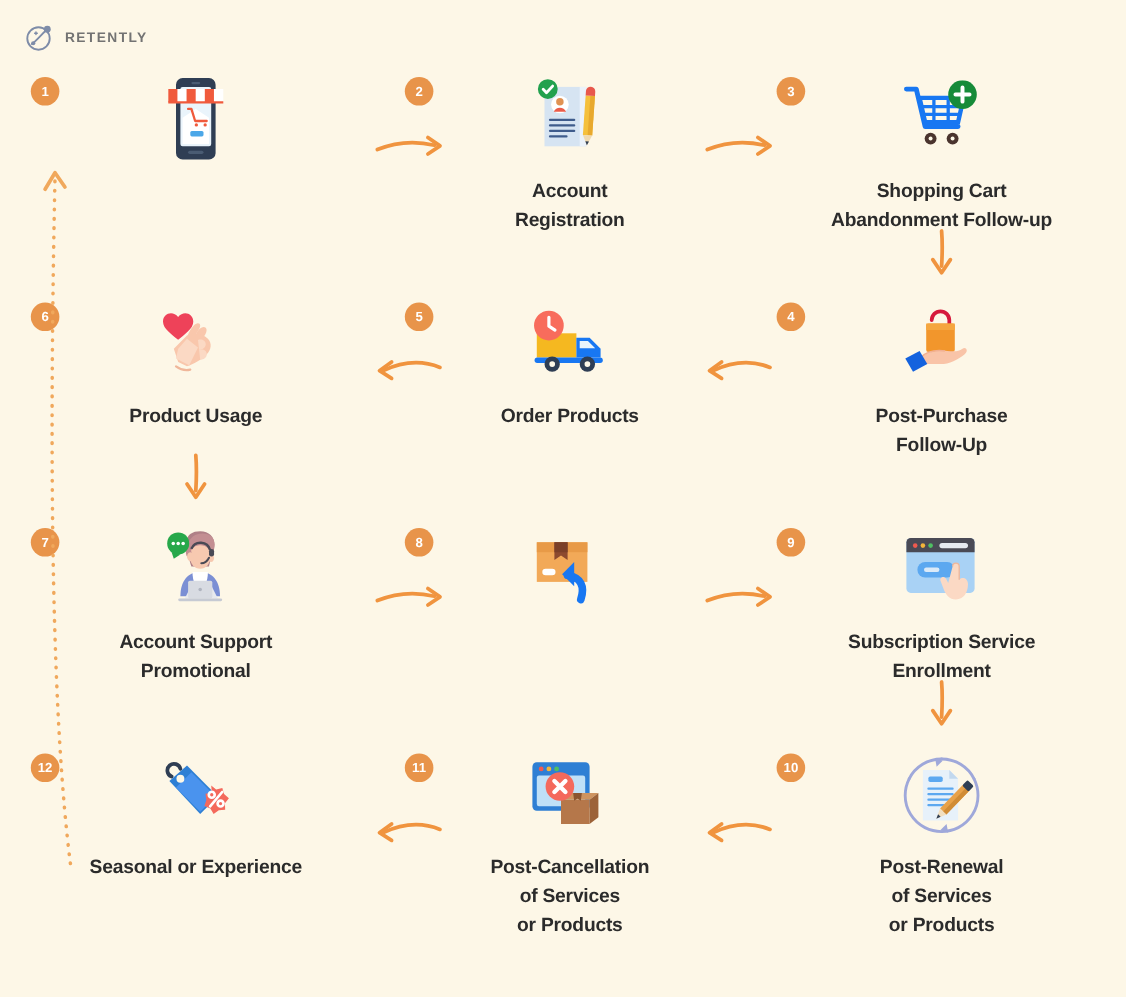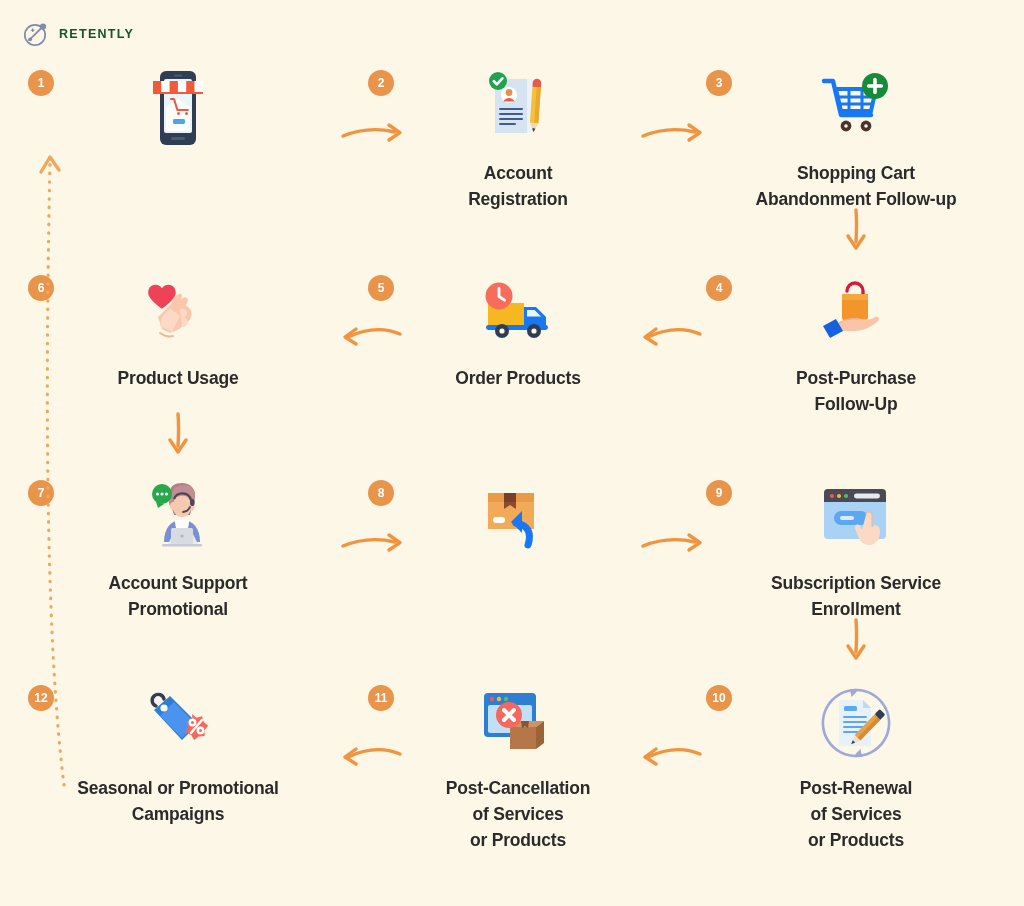--- a/index.html
+++ b/index.html
@@ -9,21 +9,21 @@
     font-family: "Liberation Sans", sans-serif;
     overflow: hidden;
   }
   #canvas { position: relative; width: 1024px; height: 906px; background: #FDF7E7; }
 
   
   .brand { position: absolute; left: 22px; top: 20px; display: flex; align-items: center; gap: 9px; }
   .brand-mark { width: 28px; height: 28px; display: block; }
   .brand-text {
     font-size: 12.5px; font-weight: bold; letter-spacing: 1.3px;
-    color: #14532d; font-family: "Liberation Sans", sans-serif;
+    color: #737373; font-family: "Liberation Sans", sans-serif;
   }
 
   
   .step { position: absolute; width: 300px; text-align: center; }
   .badge {
     position: absolute; left: 0; top: 8px;
     width: 26px; height: 26px; border-radius: 50%;
     background: #E8944A; color: #FFFFFF;
     font-size: 12px; font-weight: bold; line-height: 26px;
     text-align: center; letter-spacing: 0;
@@ -342,22 +342,21 @@
         <circle cx="24" cy="18" r="3.6" fill="#FDF7E7"></circle>
         <path d="M52 24 l4.5 3.7 l5.6 -1.4 l1.6 5.6 l4.4 3.8 l-3.6 4.6 l0.2 5.8 l-5.8 0.4 l-4.7 3.4 l-3 -5 l-5.4 -2.1 l1.8 -5.5 l-0.8 -5.8 l5.8 -0.9 z" fill="#F4695C"></path>
         <g stroke="#FFFFFF" stroke-width="2.4" fill="none">
           <circle cx="52.5" cy="32.5" r="2.7"></circle>
             <circle cx="60.5" cy="40.5" r="2.7"></circle>
           <path d="M62 30 l-11 13" stroke-linecap="round"></path>
         </g>
       </svg>
     </div>
     <div class="caption">
-      <div>Seasonal or Promotional</div>
-      <div>Campaigns</div>
+      <div>Seasonal or Experience</div>
     </div>
   </div>
 
   <div class="conn" style="left:340px; top:112px;">
     <svg width="72" height="40" viewBox="0 0 72 40">
       <path d="M3 24 C20 17 38 16 55 20" fill="none" stroke="#F0943F" stroke-width="3.4" stroke-linecap="round"></path>
       <path d="M49 13 L60 20.6 L49 28" fill="none" stroke="#F0943F" stroke-width="3.4" stroke-linecap="round" stroke-linejoin="round"></path>
     </svg>
   </div>
 

